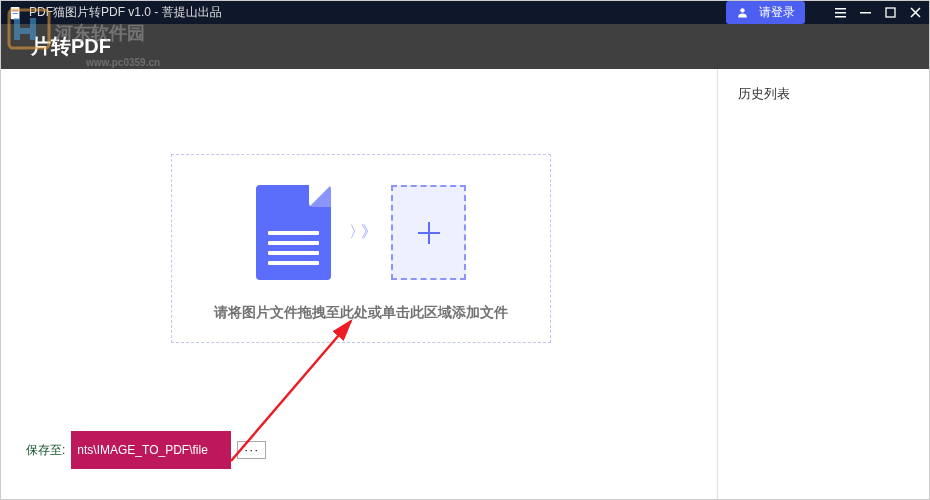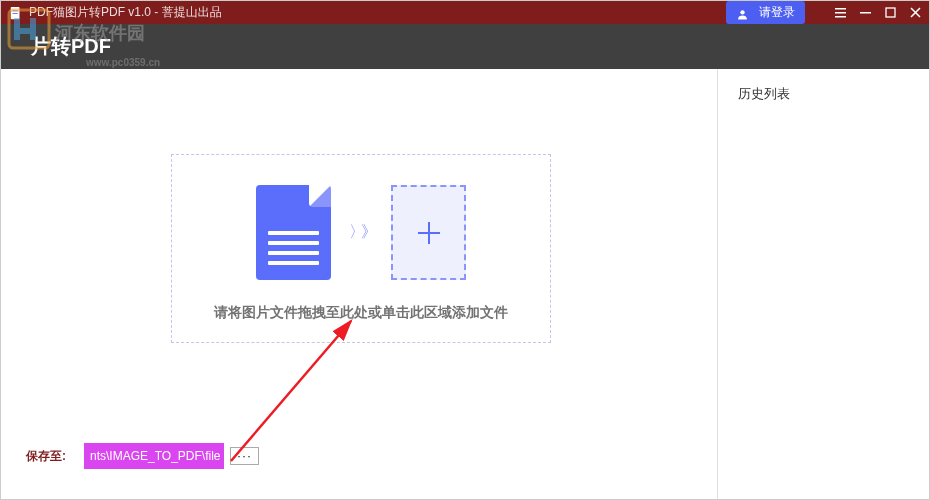--- a/index.html
+++ b/index.html
@@ -7,21 +7,21 @@
       font-family: "Microsoft YaHei", sans-serif;
       width: 930px;
       height: 500px;
       overflow: hidden;
       background: #fff;
       border: 1px solid #ccc;
       position: relative;
     }
     .titlebar {
       height: 23px;
-      background: #7f1d1d;
+      background: #0f172a;
       display: flex;
       align-items: center;
       padding: 0 8px;
       position: relative;
     }
     .titlebar-icon {
       width: 14px; height: 14px;
       margin-right: 6px;
     }
     .titlebar-title {
@@ -29,21 +29,21 @@
       font-size: 12px;
       flex: 1;
     }
     .login-btn {
       background: #4d5ff0;
       color: #fff;
       padding: 3px 10px;
       border-radius: 3px;
       font-size: 12px;
       display: flex;
-      align-items: flex-end;
+      align-items: center;
       gap: 10px;
       margin-right: 30px;
     }
     .login-btn svg { width: 13px; height: 13px; }
     .win-controls {
       display: flex;
       gap: 14px;
       align-items: center;
     }
     .win-ctrl { width:11px; height:11px; display:flex; align-items:center; justify-content:center; cursor:pointer; }
@@ -161,27 +161,27 @@
       z-index: 3;
     }
     .save-row {
       position: absolute;
       left: 25px;
       bottom: 30px;
       display: flex;
       align-items: center;
       font-size: 12px;
     }
-    .save-label { color: #7f1d1d; margin-right: 18px; font-weight: bold; }
+    .save-label { color: #14532d; margin-right: 6px; }
     .save-path {
-      background: #d946ef;
+      background: #be185d;
       color: #fff;
-      padding: 6px 6px;
-      font-size: 12px;
-      width: 140px;
+      padding: 12px 6px;
+      font-size: 12px;
+      width: 160px;
       overflow: hidden;
       white-space: nowrap;
     }
     .browse-btn {
       border: 1px solid #aaa;
       padding: 1px 6px;
       margin-left: 6px;
       background: #fff;
       font-size: 12px;
       letter-spacing: 1px;

